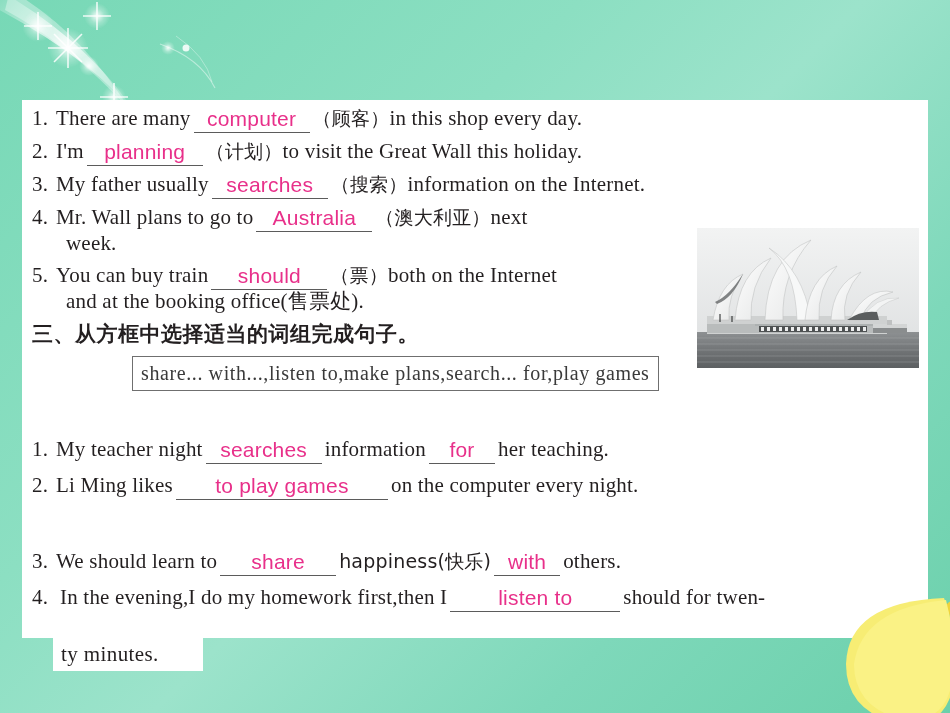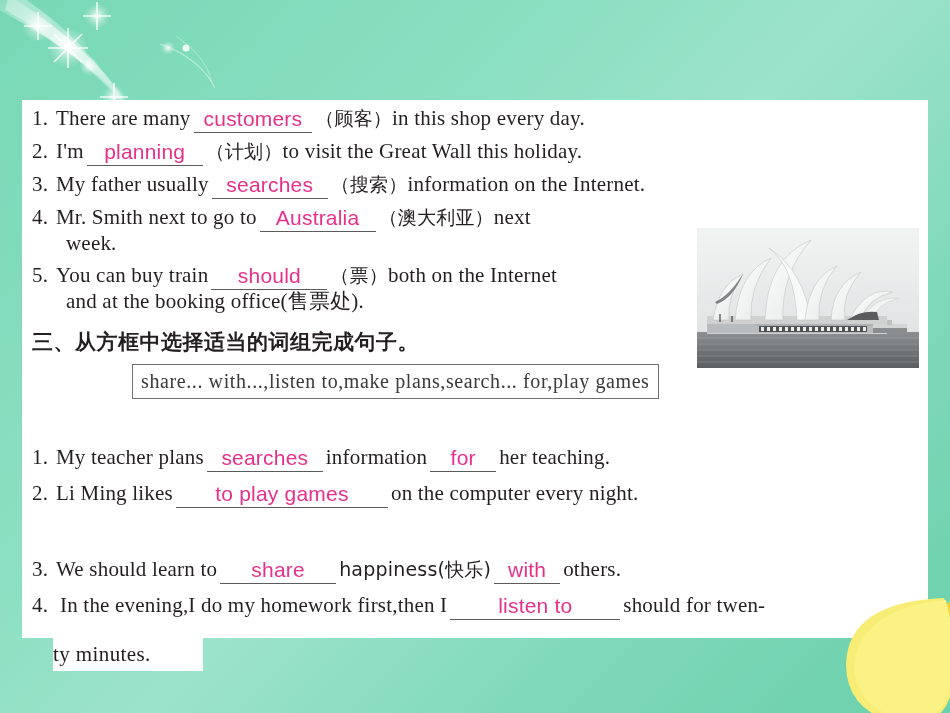--- a/index.html
+++ b/index.html
@@ -65,20 +65,21 @@
     left: 53px;
     top: 638px;
     width: 150px;
     height: 33px;
     background: #ffffff;
   }
   .tail-box .tail-text {
     font-size: 21px;
     color: #231f20;
     line-height: 33px;
+    padding-left: 8px;
     letter-spacing: 0.4px;
   }
 
   
   .q-row {
     display: flex;
     align-items: baseline;
     font-size: 21px;
     color: #231f20;
     line-height: 25px;
@@ -126,21 +127,20 @@
   .ans.w-xl { min-width: 192px; }
 
   
   .section-head {
     font-family: "DejaVu Sans", "Liberation Sans", sans-serif;
     font-weight: bold;
     font-size: 21px;
     color: #231f20;
     padding: 6px 13px 4px 10px;
     letter-spacing: 0.5px;
-    margin-top: 8px;
   }
 
   
   .wordbank-wrap {
     padding: 4px 0 6px 86px;
     margin-left: 24px;
   }
   .wordbank {
     display: inline-block;
     border: 1px solid #6f6f6f;
@@ -209,39 +209,39 @@
       <path d="M 160 44 Q 200 58 215 88" stroke="#ffffff" stroke-width="1.2" fill="none" opacity="0.45"></path>
       <path d="M 176 36 Q 206 56 212 82" stroke="#ffffff" stroke-width="1" fill="none" opacity="0.35"></path>
     </svg>
   </div>
 
   <div class="panel">
     <div class="panel-inner">
 
       <div class="q-row">
         <span class="q-num">1.</span>
-        <span class="q-body"><span>There are many</span><span class="ans w-md">customers</span><span class="cn">（顾客）</span><span>in this shop every day.</span></span>
+        <span class="q-body"><span>There are many</span><span class="ans w-md">computer</span><span class="cn">（顾客）</span><span>in this shop every day.</span></span>
       </div>
       <div class="spacer-1"></div>
 
       <div class="q-row">
         <span class="q-num">2.</span>
         <span class="q-body"><span>I'm</span><span class="ans w-md">planning</span><span class="cn">（计划）</span><span>to visit the Great Wall this holiday.</span></span>
       </div>
       <div class="spacer-1"></div>
 
       <div class="q-row">
         <span class="q-num">3.</span>
         <span class="q-body"><span>My father usually</span><span class="ans w-md">searches</span><span class="cn">（搜索）</span><span>information on the Internet.</span></span>
       </div>
       <div class="spacer-1"></div>
 
       <div class="q-row">
         <span class="q-num">4.</span>
-        <span class="q-body"><span>Mr. Smith next to go to</span><span class="ans w-md">Australia</span><span class="cn">（澳大利亚）</span><span>next</span></span>
+        <span class="q-body"><span>Mr. Wall plans to go to</span><span class="ans w-md">Australia</span><span class="cn">（澳大利亚）</span><span>next</span></span>
       </div>
       <div class="q-row">
         <span class="q-cont">week.</span>
       </div>
       <div class="spacer-1"></div>
 
       <div class="q-row">
         <span class="q-num">5.</span>
         <span class="q-body"><span>You can buy train</span><span class="ans w-md">should</span><span class="cn">（票）</span><span>both on the Internet</span></span>
       </div>
@@ -250,21 +250,21 @@
       </div>
 
       <div class="section-head">三、从方框中选择适当的词组完成句子。</div>
 
       <div class="wordbank-wrap">
         <span class="wordbank">share... with...,listen to,make plans,search... for,play games</span>
       </div>
 
       <div class="q-row">
         <span class="q-num">1.</span>
-        <span class="q-body"><span>My teacher plans</span><span class="ans w-md">searches</span><span>information</span><span class="ans w-sm">for</span><span>her teaching.</span></span>
+        <span class="q-body"><span>My teacher night</span><span class="ans w-md">searches</span><span>information</span><span class="ans w-sm">for</span><span>her teaching.</span></span>
       </div>
       <div class="spacer-2"></div>
 
       <div class="q-row">
         <span class="q-num">2.</span>
         <span class="q-body"><span>Li Ming likes</span><span class="ans w-xl">to play games</span><span>on the computer every night.</span></span>
       </div>
       <div class="spacer-2"></div>
 
       <div class="q-row">

